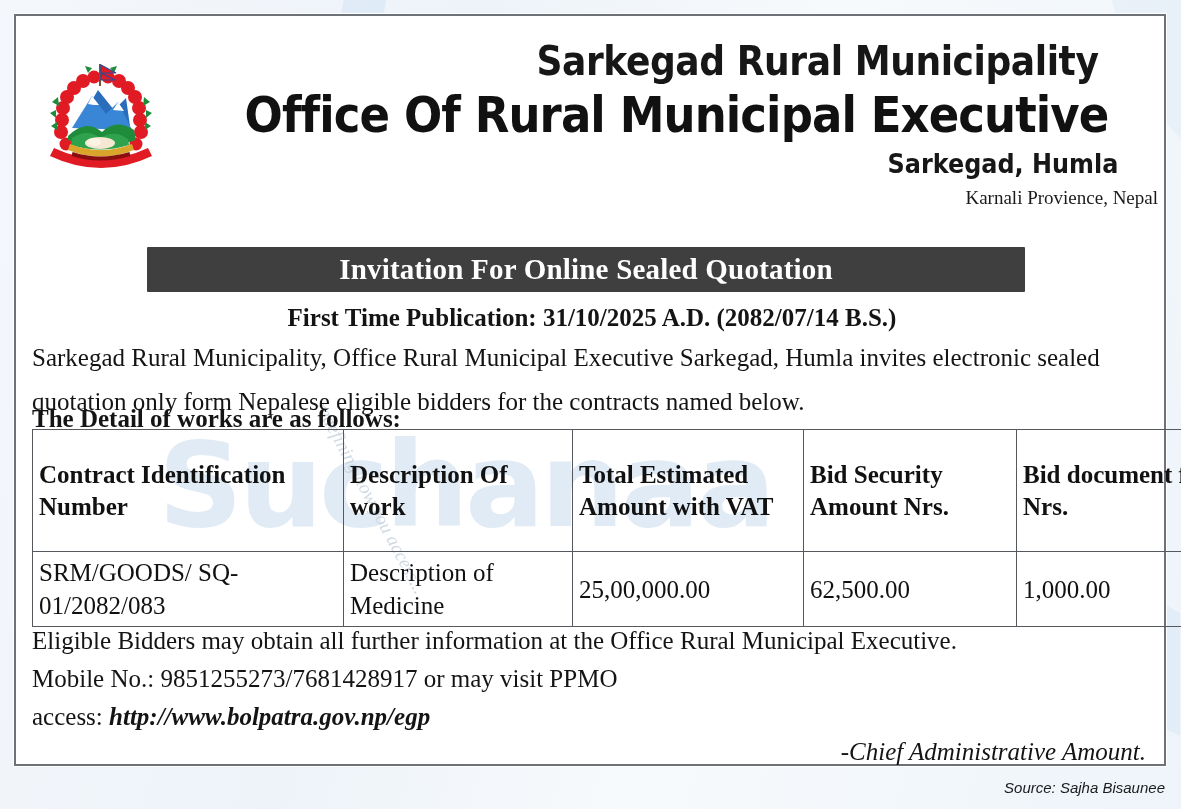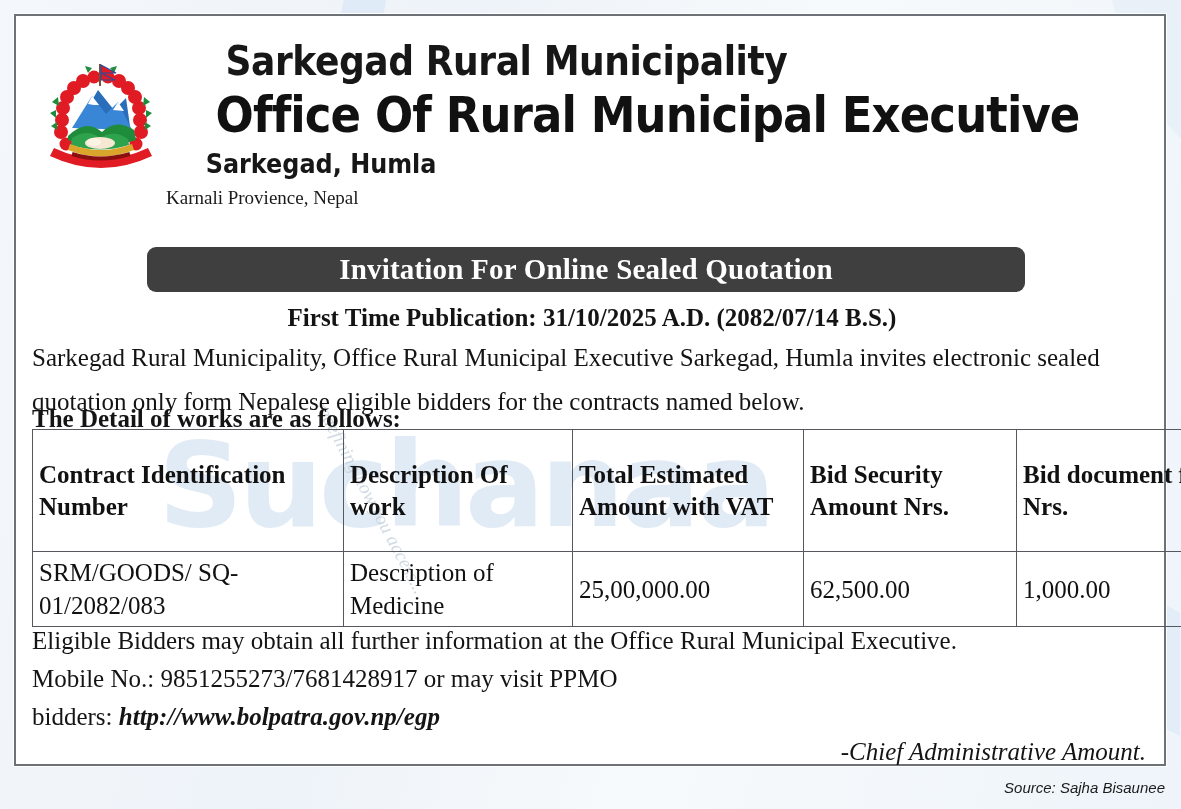--- a/index.html
+++ b/index.html
@@ -112,21 +112,21 @@
     position: absolute;
     left: 26px; top: 42px;
     width: 118px; height: 122px;
   }
 
   
   .header {
     position: absolute;
     left: 150px; top: 22px;
     width: 992px;
-    text-align: left;
+    text-align: right;
   }
   .org-line1 {
     font-family: "DejaVu Sans", sans-serif;
     font-weight: 700;
     font-size: 41px;
     line-height: 46px;
     color: #171717;
     letter-spacing: -0.5px;
     transform: scaleX(0.88);
     transform-origin: center;
@@ -160,21 +160,21 @@
     color: #1a1a1a;
     margin-top: 3px;
   }
 
   
   .banner {
     position: absolute;
     left: 131px; top: 231px;
     width: 878px; height: 45px;
     background: #3f3f3f;
-    border-radius: 9px;
+    border-radius: 1px;
     display: flex;
     align-items: center;
     justify-content: center;
   }
   .banner-text {
     font-family: "Liberation Serif", serif;
     font-weight: 700;
     font-size: 29px;
     color: #ffffff;
     letter-spacing: 0.2px;
@@ -393,21 +393,21 @@
             <td class="col-d">62,500.00</td>
             <td class="col-e">1,000.00</td>
           </tr>
         </tbody>
       </table>
     </div>
 
     <div class="footer">
       <div>Eligible Bidders may obtain all further information at the Office Rural Municipal Executive.</div>
       <div>Mobile No.: 9851255273/7681428917 or may visit PPMO</div>
-      <div><span>bidders: </span><span class="url">http://www.bolpatra.gov.np/egp</span></div>
+      <div><span>access: </span><span class="url">http://www.bolpatra.gov.np/egp</span></div>
     </div>
 
     <div class="signature">-Chief Administrative Amount.</div>
 
   </div>
 
   <div class="source-note">Source: Sajha Bisaunee</div>
 
 </div>
 

